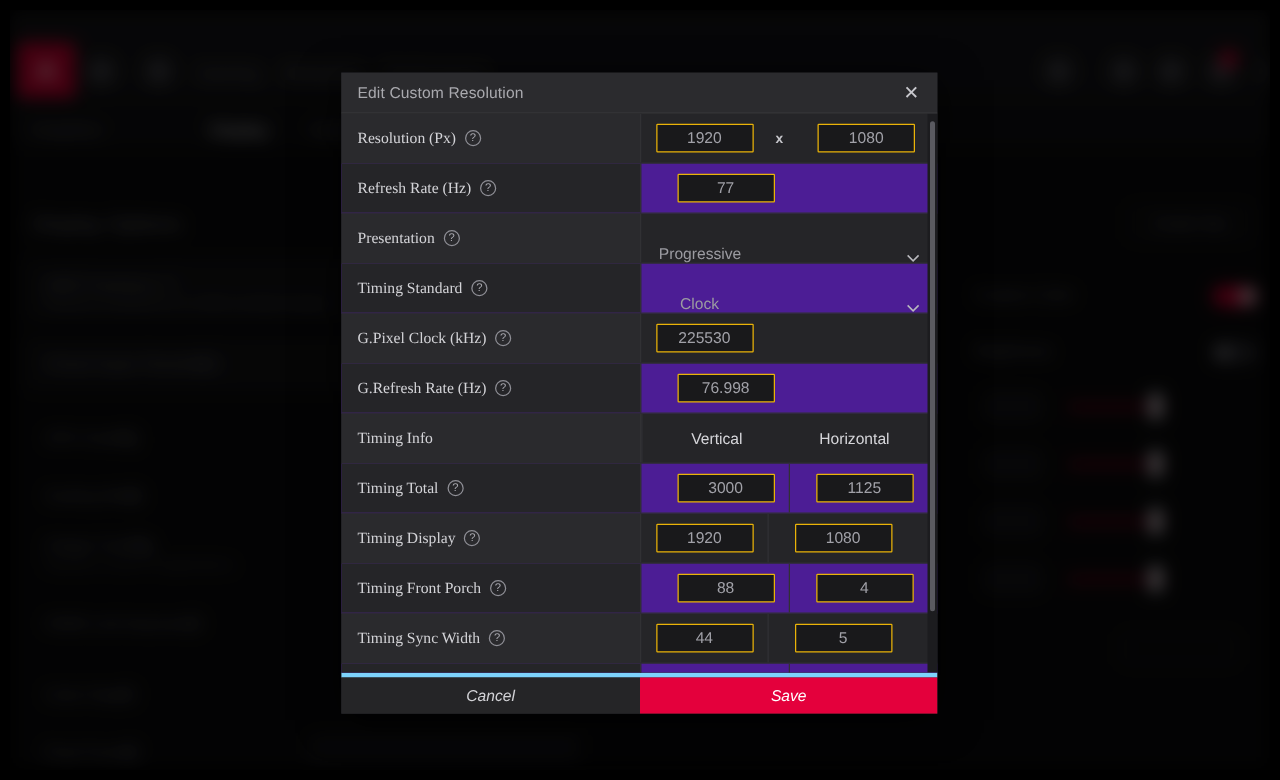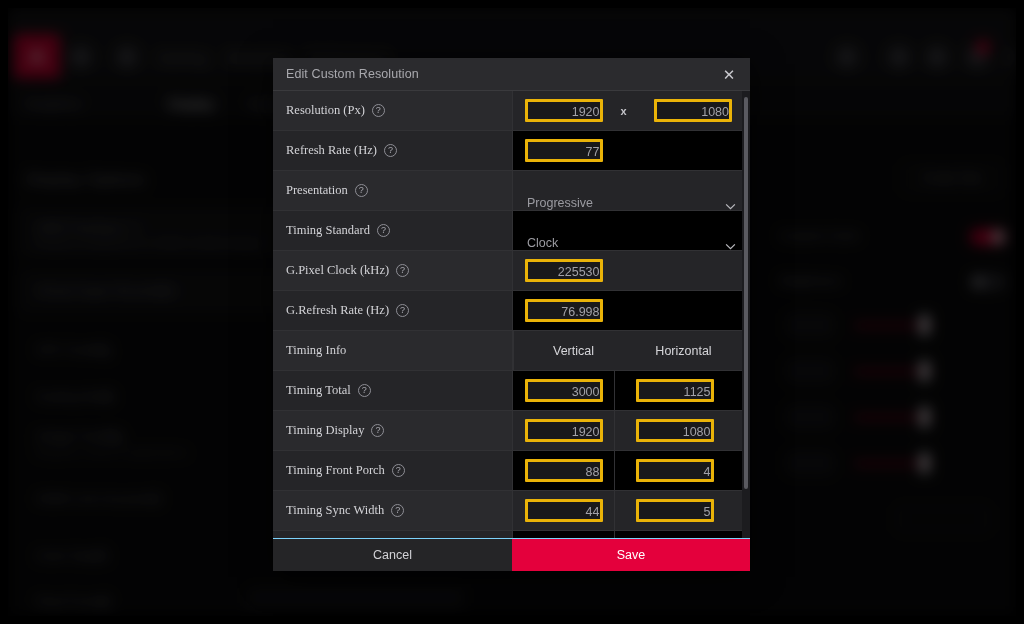--- a/index.html
+++ b/index.html
@@ -225,21 +225,21 @@
     position: relative;
   }
 
   .row {
     display: flex;
     align-items: stretch;
     height: 40px;
     border-bottom: 1px solid #313134;
     background: #252528;
   }
-  .row.alt { background: #000000; }
+  .row.alt { background: #4c1d95; gap: 17px; }
   .row-label {
     flex: 0 0 240px;
     display: flex;
     align-items: center;
     padding-left: 13px;
     border-right: 1px solid #313134;
     background: #2a2a2d;
   }
   .row.alt .row-label { background: #252528; }
   .label-text {
@@ -282,25 +282,25 @@
     flex: 0 0 19px;
     text-align: center;
     color: #c6c6cb;
     font-size: 11px;
     font-weight: bold;
   }
   .num-input {
     width: 78px;
     height: 23px;
     background: #19191b;
-    border: 3px solid #eab308;
+    border: 1px solid #eab308;
     border-radius: 1px;
     color: #a1a1a8;
     font-size: 12.5px;
-    text-align: right;
+    text-align: center;
     line-height: 21px;
     font-family: "Liberation Sans", sans-serif;
     cursor: text;
   }
   .dropdown {
     flex: 1 1 auto;
     display: flex;
     align-items: flex-end;
     height: 100%;
     padding: 0 14px 0 14px;
@@ -343,21 +343,22 @@
     width: 4px;
     height: 392px;
     background: #5a5a60;
     border-radius: 2px;
   }
 
   .modal-footer {
     flex: 0 0 33px;
     height: 33px;
     display: flex;
-    border-top: 1px solid #7dd3fc;
+    border-top: 4px solid #7dd3fc;
+    font-style: italic;
   }
   .btn-cancel {
     flex: 0 0 239px;
     display: flex; align-items: center; justify-content: center;
     background: #252527;
     color: #d2d2d6;
     font-size: 12.5px;
     cursor: pointer;
   }
   .btn-save {

